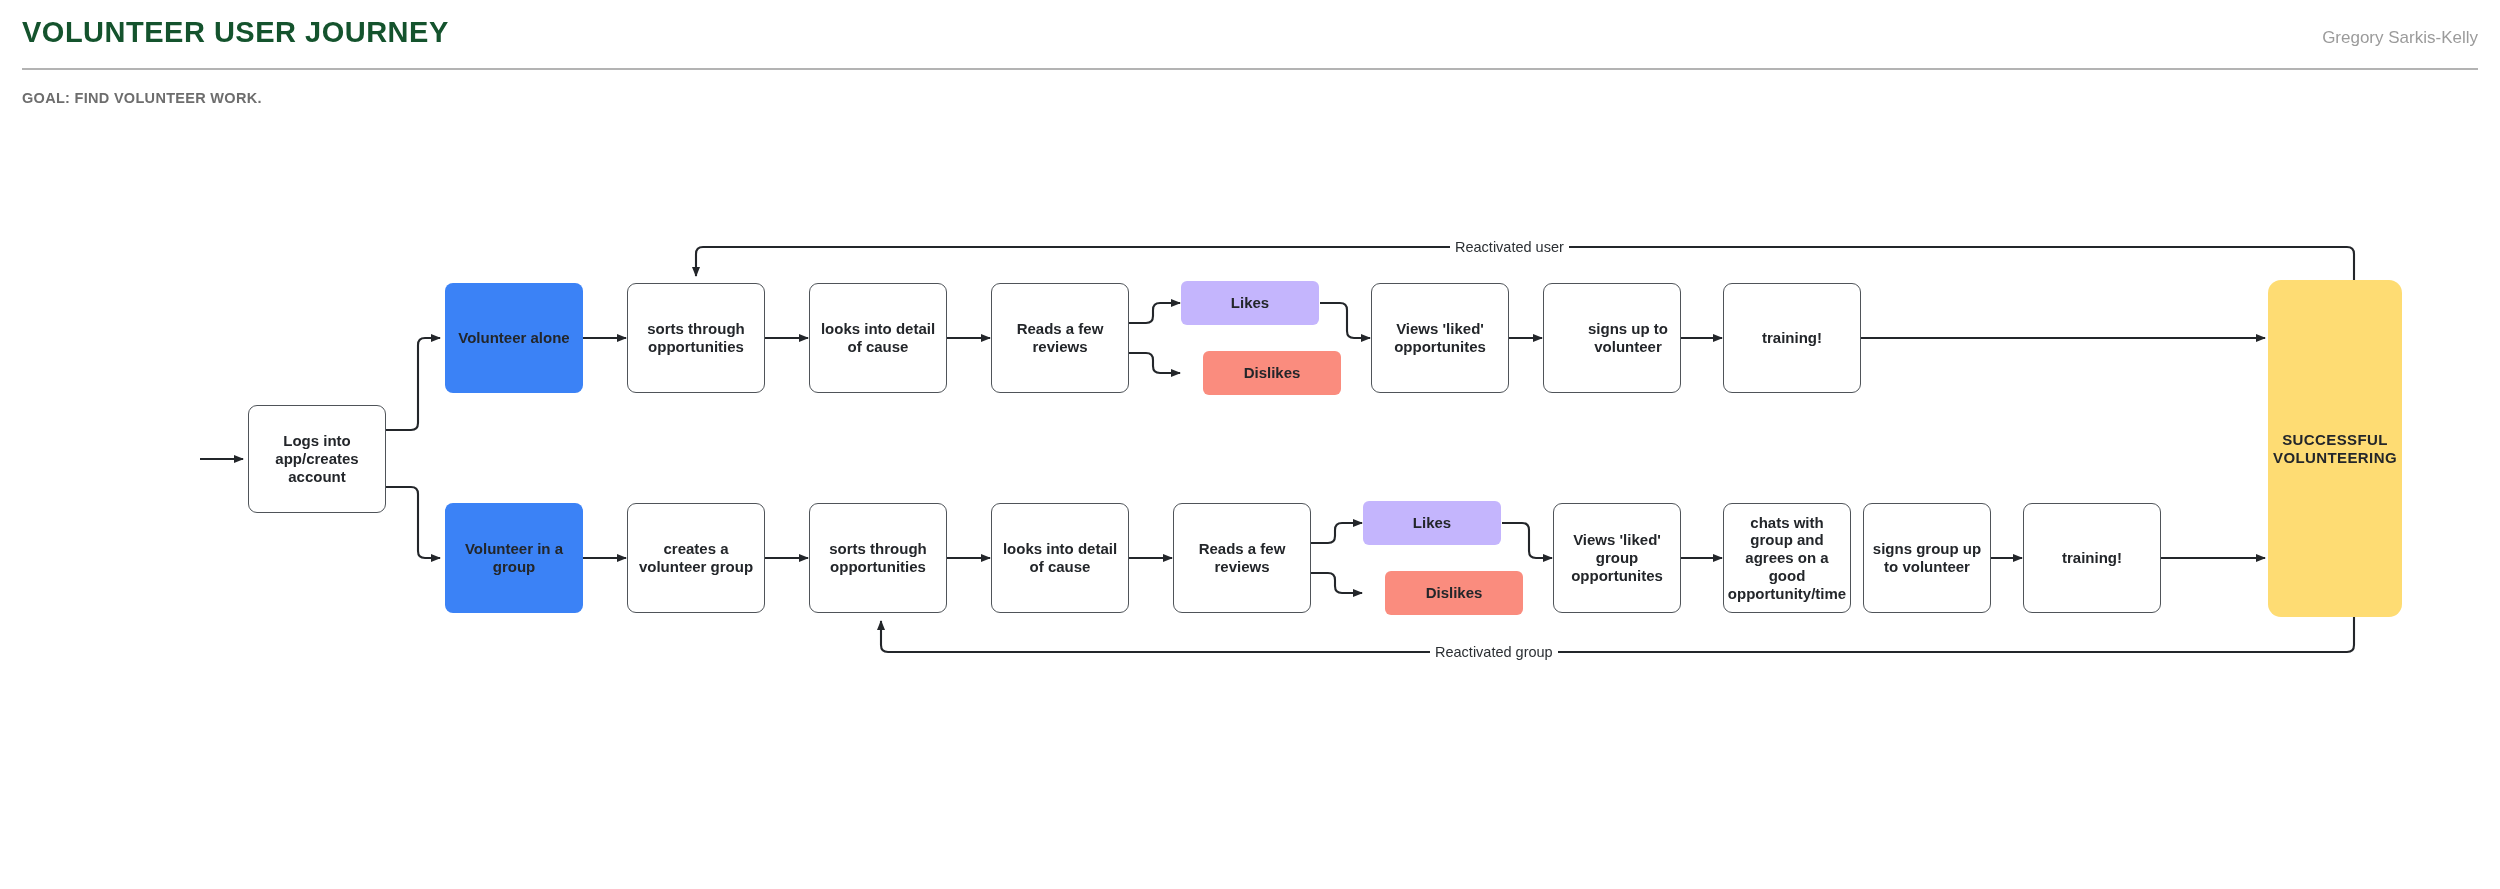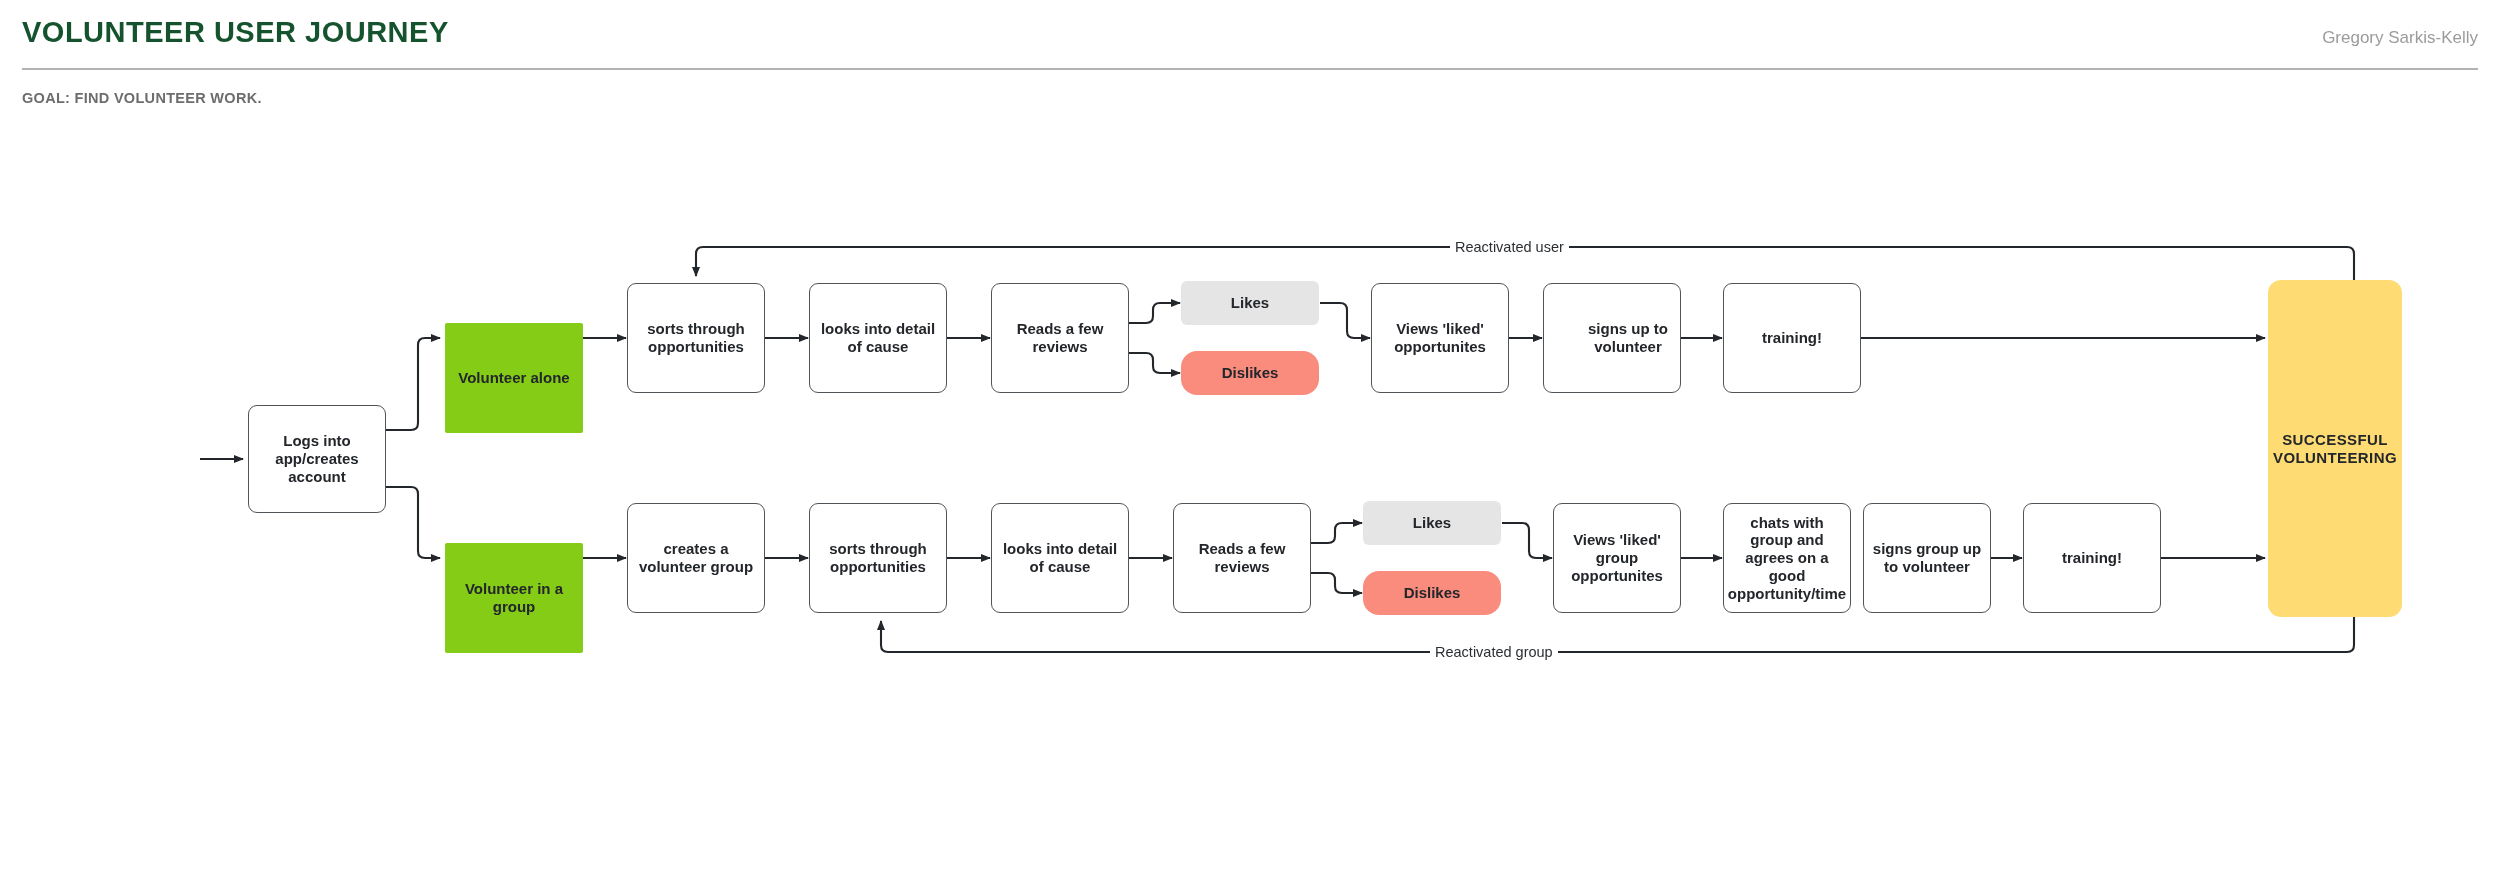--- a/index.html
+++ b/index.html
@@ -18,23 +18,23 @@
 
   
   .stage{position:absolute;left:0;top:0;width:2500px;height:889px;}
   svg.edges{position:absolute;left:0;top:0;width:2500px;height:889px;overflow:visible;}
 
   .node{position:absolute;box-sizing:border-box;display:flex;align-items:center;
         justify-content:center;text-align:center;}
   .node .lbl{font-size:15px;font-weight:700;color:#23262a;line-height:1.18;padding:0 4px;}
 
   .node.plain{background:#ffffff;border:1.6px solid #4f5459;border-radius:9px;}
-  .node.blue{background:#84cc16;border:none;border-radius:2px;margin-top:40px;}
-  .node.green{background:#e5e5e5;border:none;border-radius:6px;}
-  .node.red{background:#FA8C7E;border:none;border-radius:16px;}
+  .node.blue{background:#3b82f6;border:none;border-radius:8px;}
+  .node.green{background:#c4b5fd;border:none;border-radius:6px;}
+  .node.red{background:#FA8C7E;border:none;border-radius:6px;margin-left:22px;}
   .node.yellow{background:#FEDC73;border:none;border-radius:13px;}
   .node.yellow .lbl{font-size:15px;letter-spacing:.4px;}
 
   .edge-label{position:absolute;font-size:14.5px;color:#2b2f33;background:#ffffff;
               padding:0 5px;white-space:nowrap;line-height:1;}
 </style>
 </head>
 <body>
 
 <div class="page">

